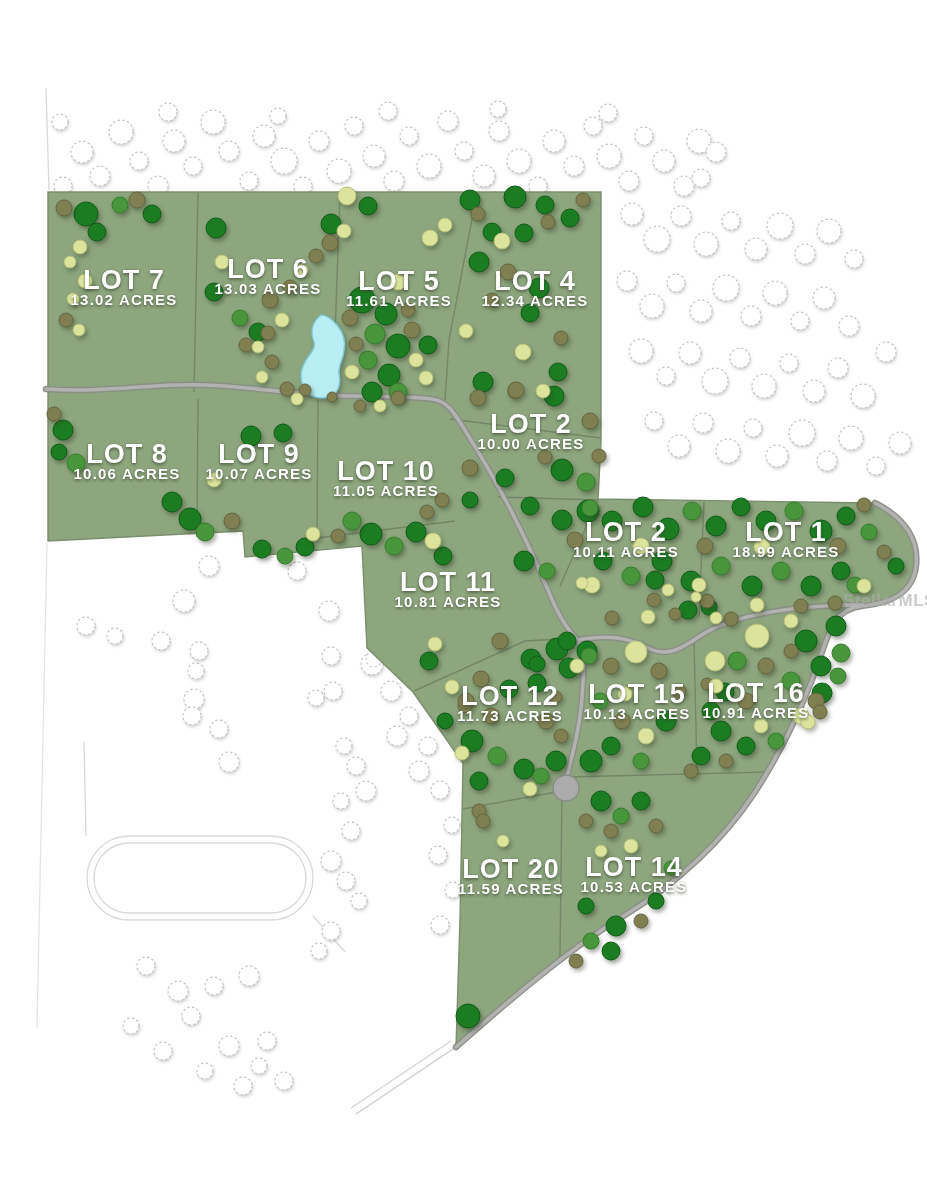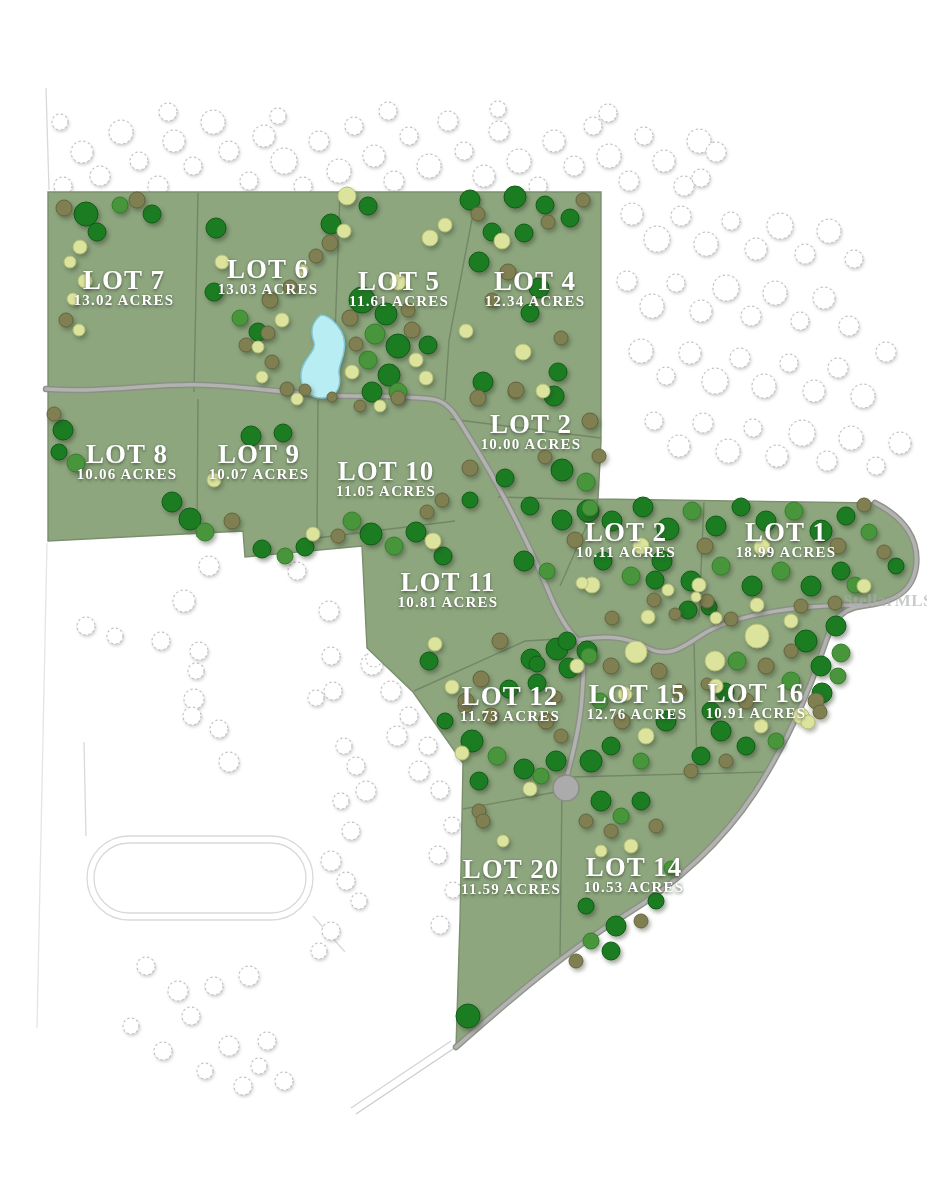--- a/index.html
+++ b/index.html
@@ -1,17 +1,17 @@
 <!DOCTYPE html>
 <html><head>
 <meta charset="utf-8">
 <style>
   html,body{margin:0;padding:0;background:#ffffff;}
   #stage{position:relative;width:927px;height:1200px;background:#ffffff;overflow:hidden;
-         font-family:Liberation Serif, serif;}
+         font-family:Liberation Sans, sans-serif;}
   #plat{position:absolute;left:0;top:0;}
   .lot-label{position:absolute;transform:translate(-50%,-50%);text-align:center;color:#ffffff;
              pointer-events:none;white-space:nowrap;
              text-shadow:0 2px 3px rgba(60,72,50,.6), 0 0 2px rgba(60,72,50,.4);}
   .lot-name{font-size:27px;font-weight:700;letter-spacing:1px;line-height:26px;}
   .lot-acres{font-size:15px;font-weight:700;letter-spacing:1.2px;line-height:14px;}
   .watermark{position:absolute;left:843px;top:591px;font-size:17px;font-weight:600;
              color:#a9adab;opacity:.62;letter-spacing:.5px;}
   
   .p-l7{left:124px;top:287px}.p-l6{left:268px;top:276px}.p-l5{left:399px;top:288px}
@@ -543,21 +543,21 @@
 <div class="lot-label p-l11">
       <div class="lot-name">LOT 11</div>
       <div class="lot-acres">10.81 ACRES</div>
     </div>
 <div class="lot-label p-l12">
       <div class="lot-name">LOT 12</div>
       <div class="lot-acres">11.73 ACRES</div>
     </div>
 <div class="lot-label p-l15">
       <div class="lot-name">LOT 15</div>
-      <div class="lot-acres">12.76 ACRES</div>
+      <div class="lot-acres">10.13 ACRES</div>
     </div>
 <div class="lot-label p-l16">
       <div class="lot-name">LOT 16</div>
       <div class="lot-acres">10.91 ACRES</div>
     </div>
 <div class="lot-label p-l13">
       <div class="lot-name">LOT 20</div>
       <div class="lot-acres">11.59 ACRES</div>
     </div>
 <div class="lot-label p-l14">

